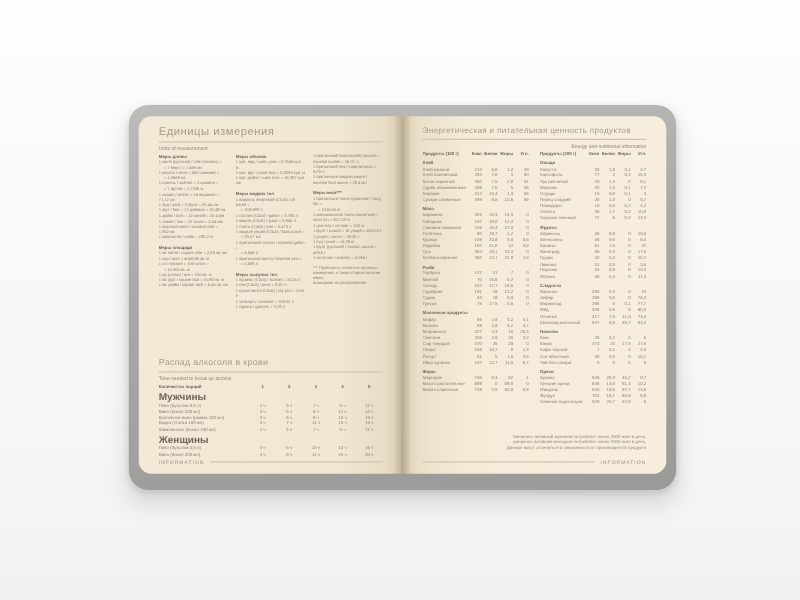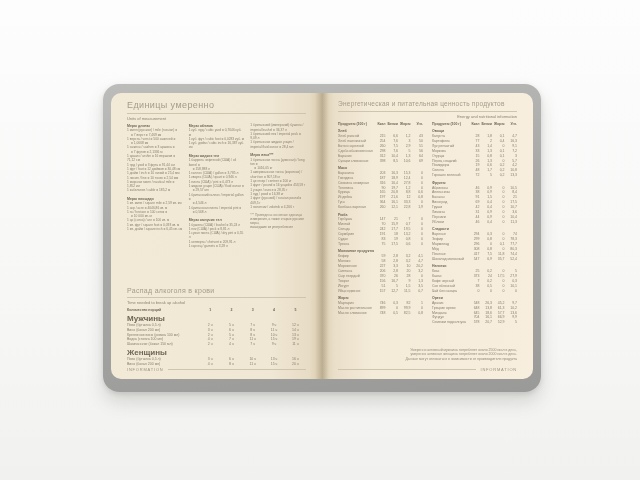--- a/index.html
+++ b/index.html
@@ -55,21 +55,21 @@
   .f-rule{flex:1;height:1px;background:#cfc5ae;}
 </style>
 </head>
 <body>
 
 <div class="photo">
   <div class="book">
 
     <div class="page page-left">
       <div class="pad">
-        <div class="sec-title">Единицы умеренно</div>
+        <div class="sec-title">Единицы измерения</div>
         <div class="rule"></div>
         <div class="box" style="height:168px;">
           <div class="z">
             <div class="subtle">Units of measurement</div>
             <div class="u-cols" id="units-cols">
                 <div class="u-col">
                   <div class="u-block">
                     <div class="u-h">Меры длины</div>
                     <div class="u-line">1 миля (русская) / mile (russian) =</div>
                     <div class="u-line ind">= 7 верст = 7,469 км</div>

